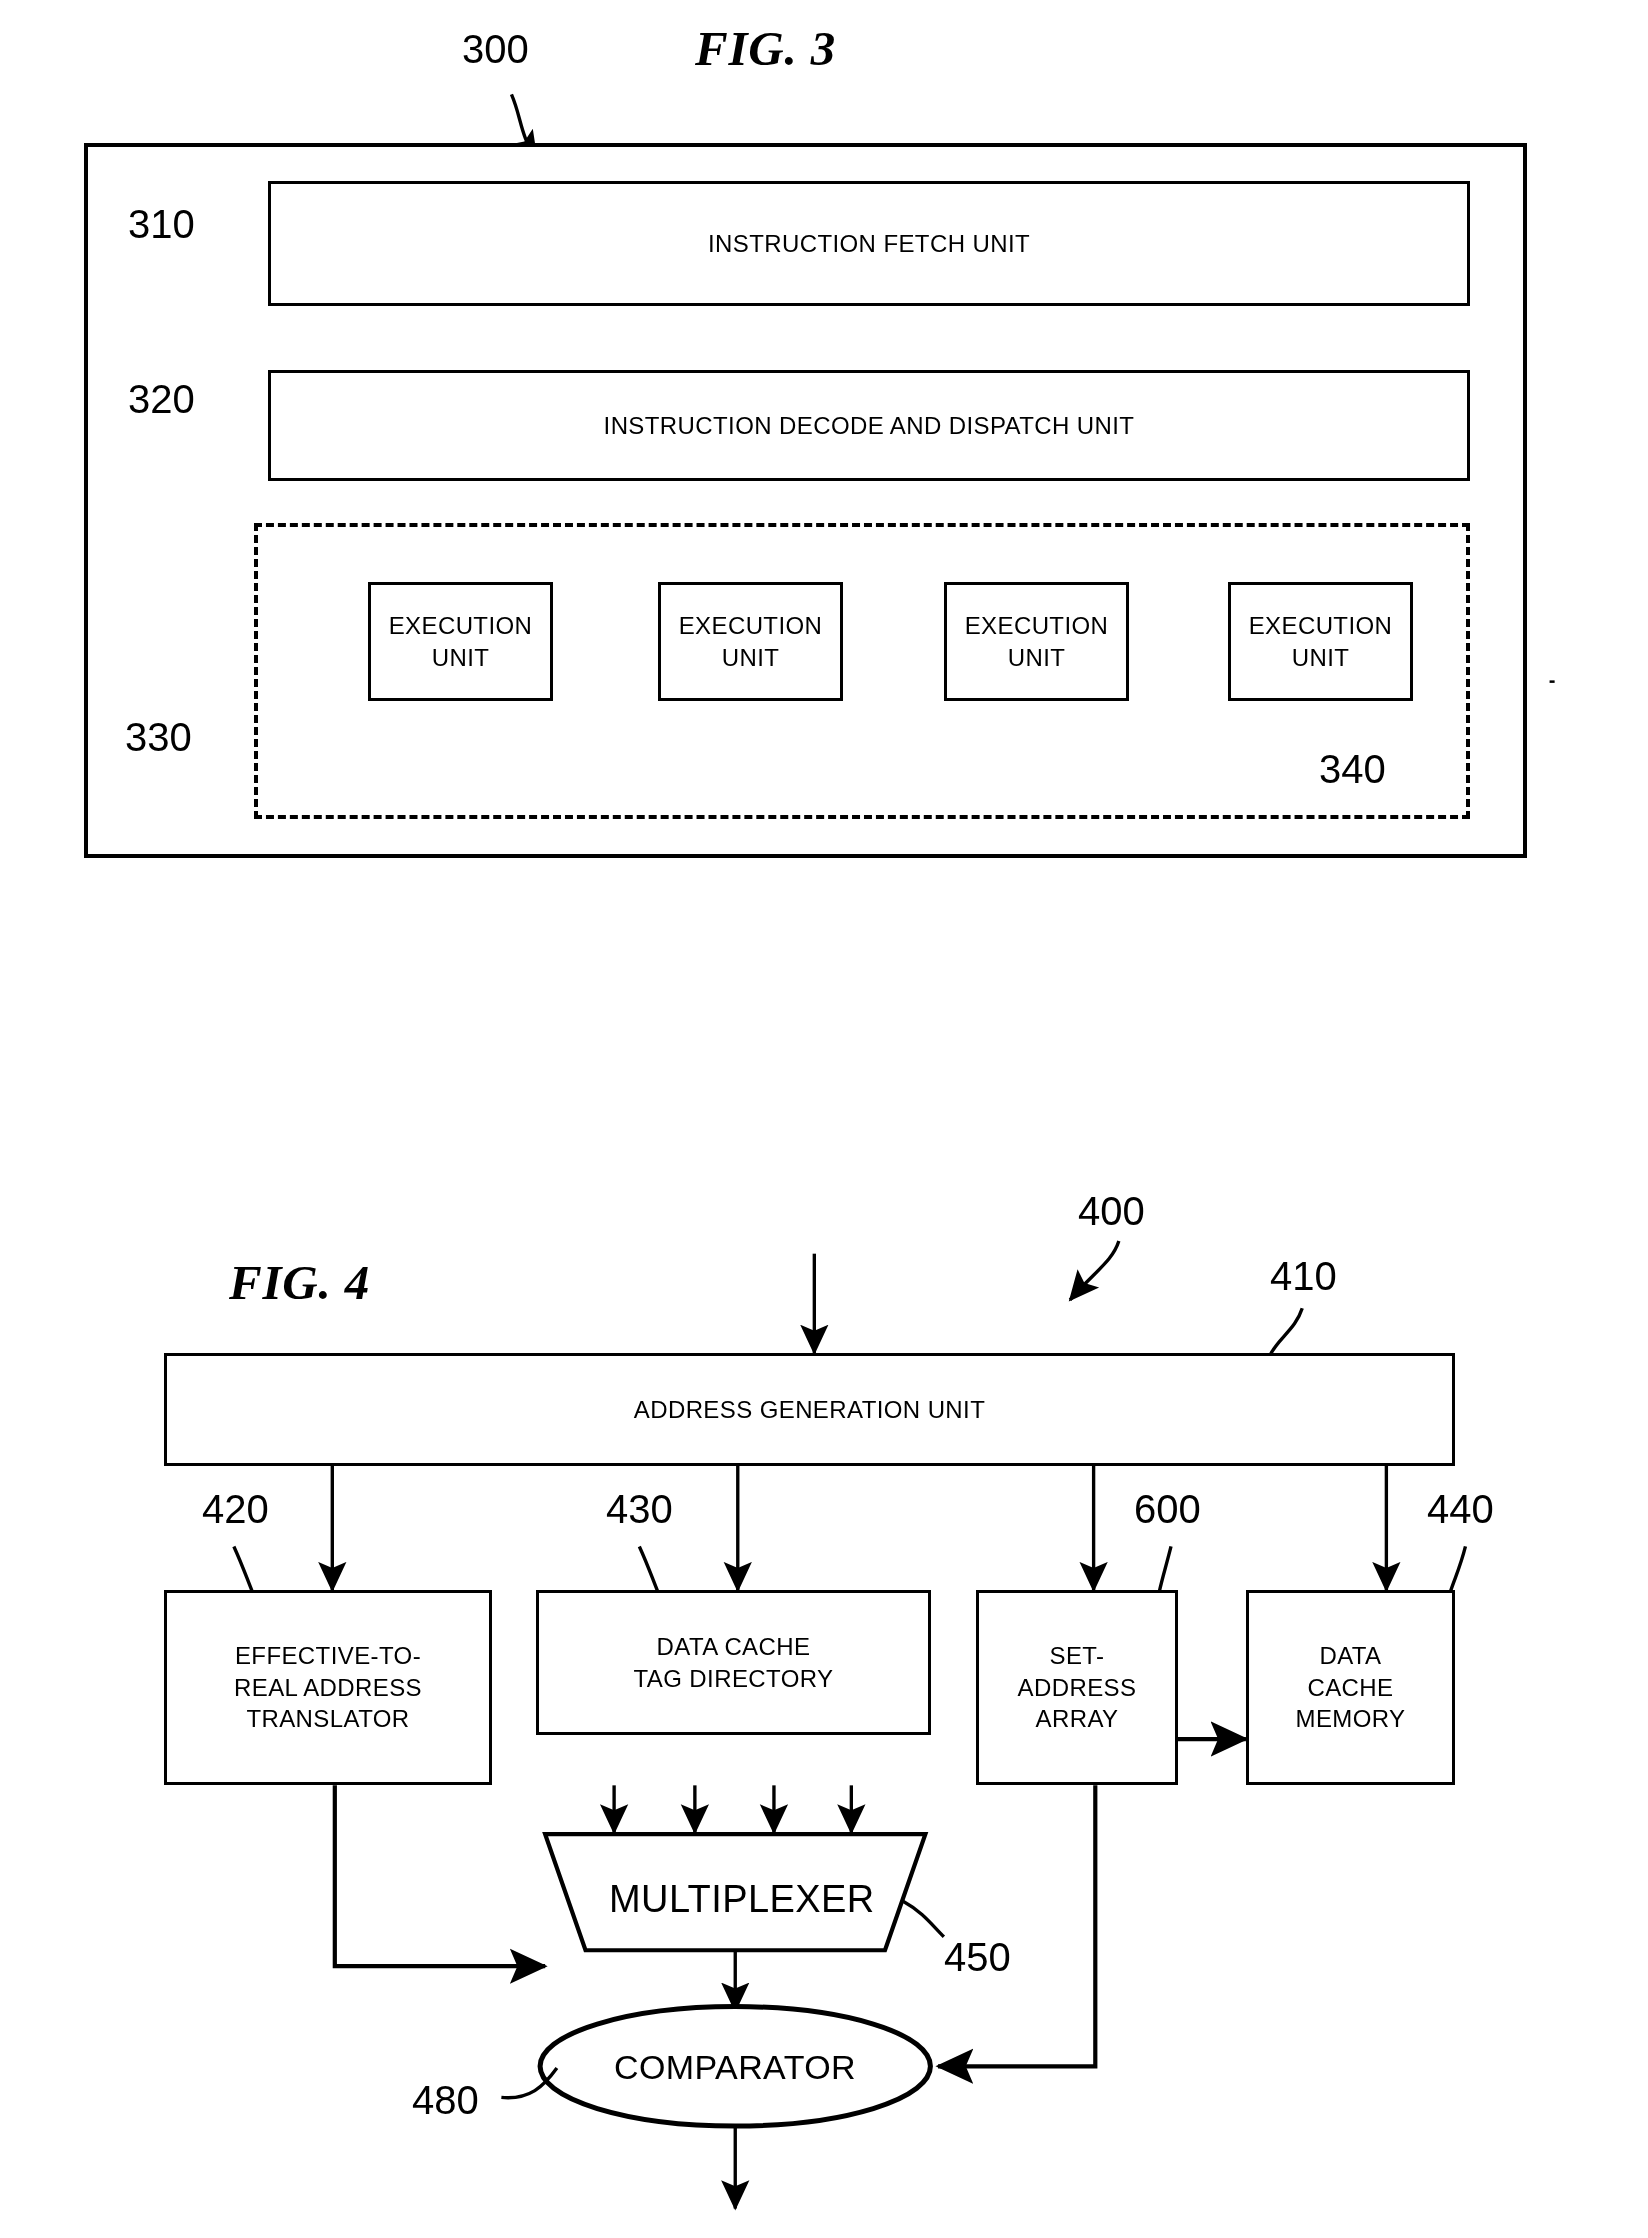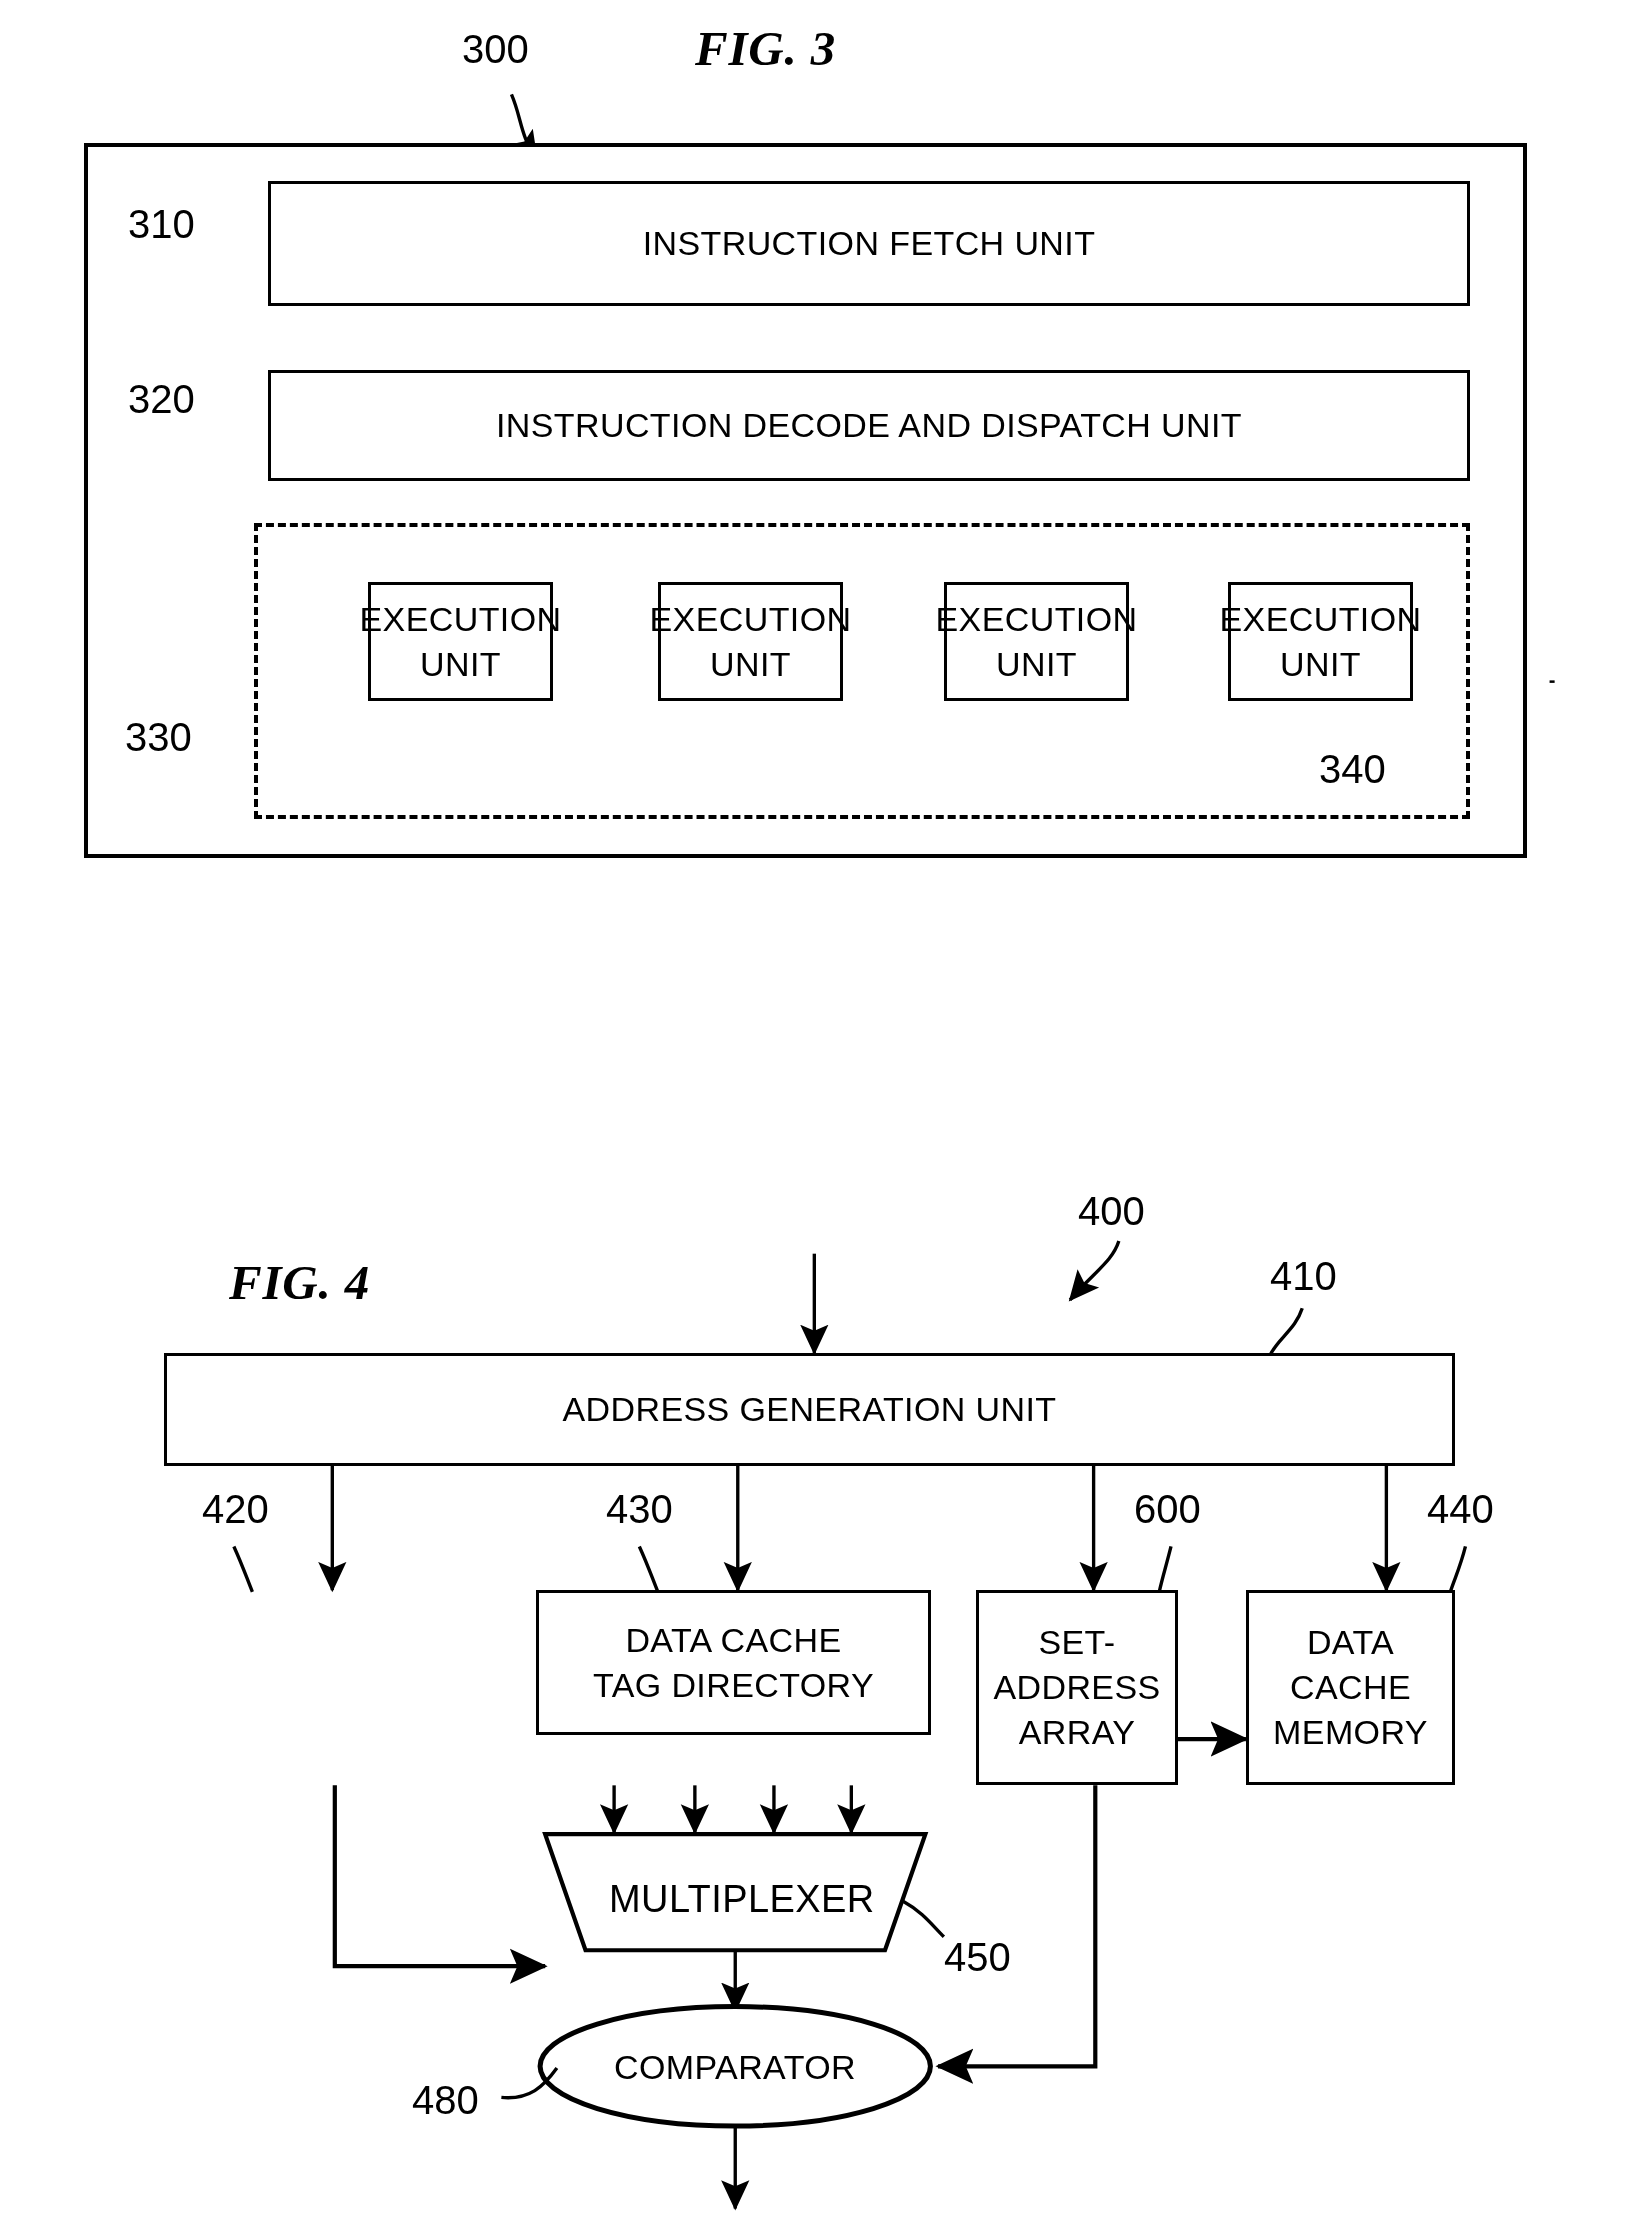--- a/index.html
+++ b/index.html
@@ -52,21 +52,21 @@
     border: 3.4px solid #000;
     box-sizing: border-box;
     background: #fff;
     display: flex;
     align-items: center;
     justify-content: center;
     text-align: center;
   }
   .box .blabel {
     font-family: "Liberation Sans", sans-serif;
-    font-size: 34px;
+    font-size: 24px;
     line-height: 1.32;
     letter-spacing: 0.4px;
     white-space: pre-line;
     padding: 0 5px;
   }
   .outer-box {
     position: absolute;
     border: 4.2px solid #000;
     box-sizing: border-box;
     background: #fff;
@@ -287,20 +287,23 @@
 
   <div class="box" style="left:164px; top:1353px; width:1291px; height:113px;">
     <span class="blabel">ADDRESS GENERATION UNIT</span>
   </div>
 
   <div class="ref-num" style="left:202px; top:1487px;">420</div>
   <div class="ref-num" style="left:606px; top:1487px;">430</div>
   <div class="ref-num" style="left:1134px; top:1487px;">600</div>
   <div class="ref-num" style="left:1427px; top:1487px;">440</div>
 
+  <div class="box" style="left:164px; top:1590px; width:328px; height:195px;">
+    <span class="blabel"><span>EFFECTIVE-TO-</span><br><span>REAL ADDRESS</span><br><span>TRANSLATOR</span></span>
+  </div>
 
   <div class="box" style="left:536px; top:1590px; width:395px; height:145px;">
     <span class="blabel"><span>DATA CACHE</span><br><span>TAG DIRECTORY</span></span>
   </div>
 
   <div class="box" style="left:976px; top:1590px; width:202px; height:195px;">
     <span class="blabel"><span>SET-</span><br><span>ADDRESS</span><br><span>ARRAY</span></span>
   </div>
 
   <div class="box" style="left:1246px; top:1590px; width:209px; height:195px;">

